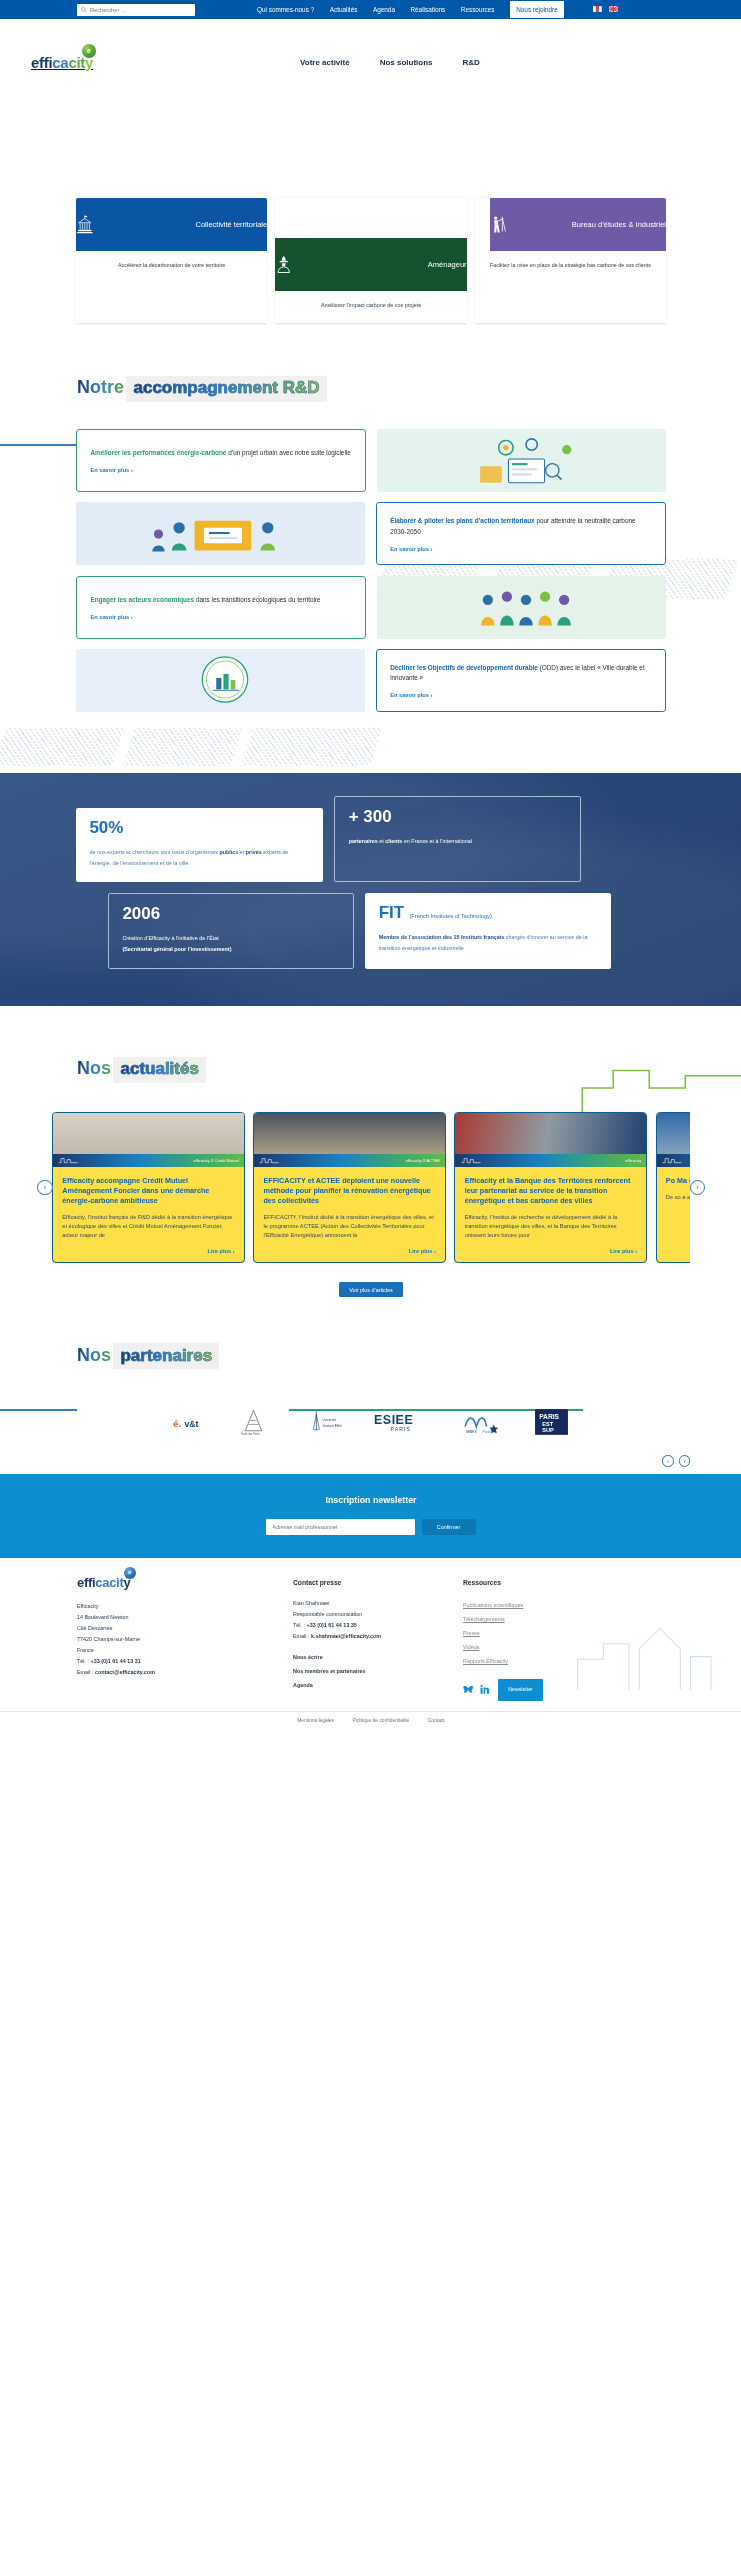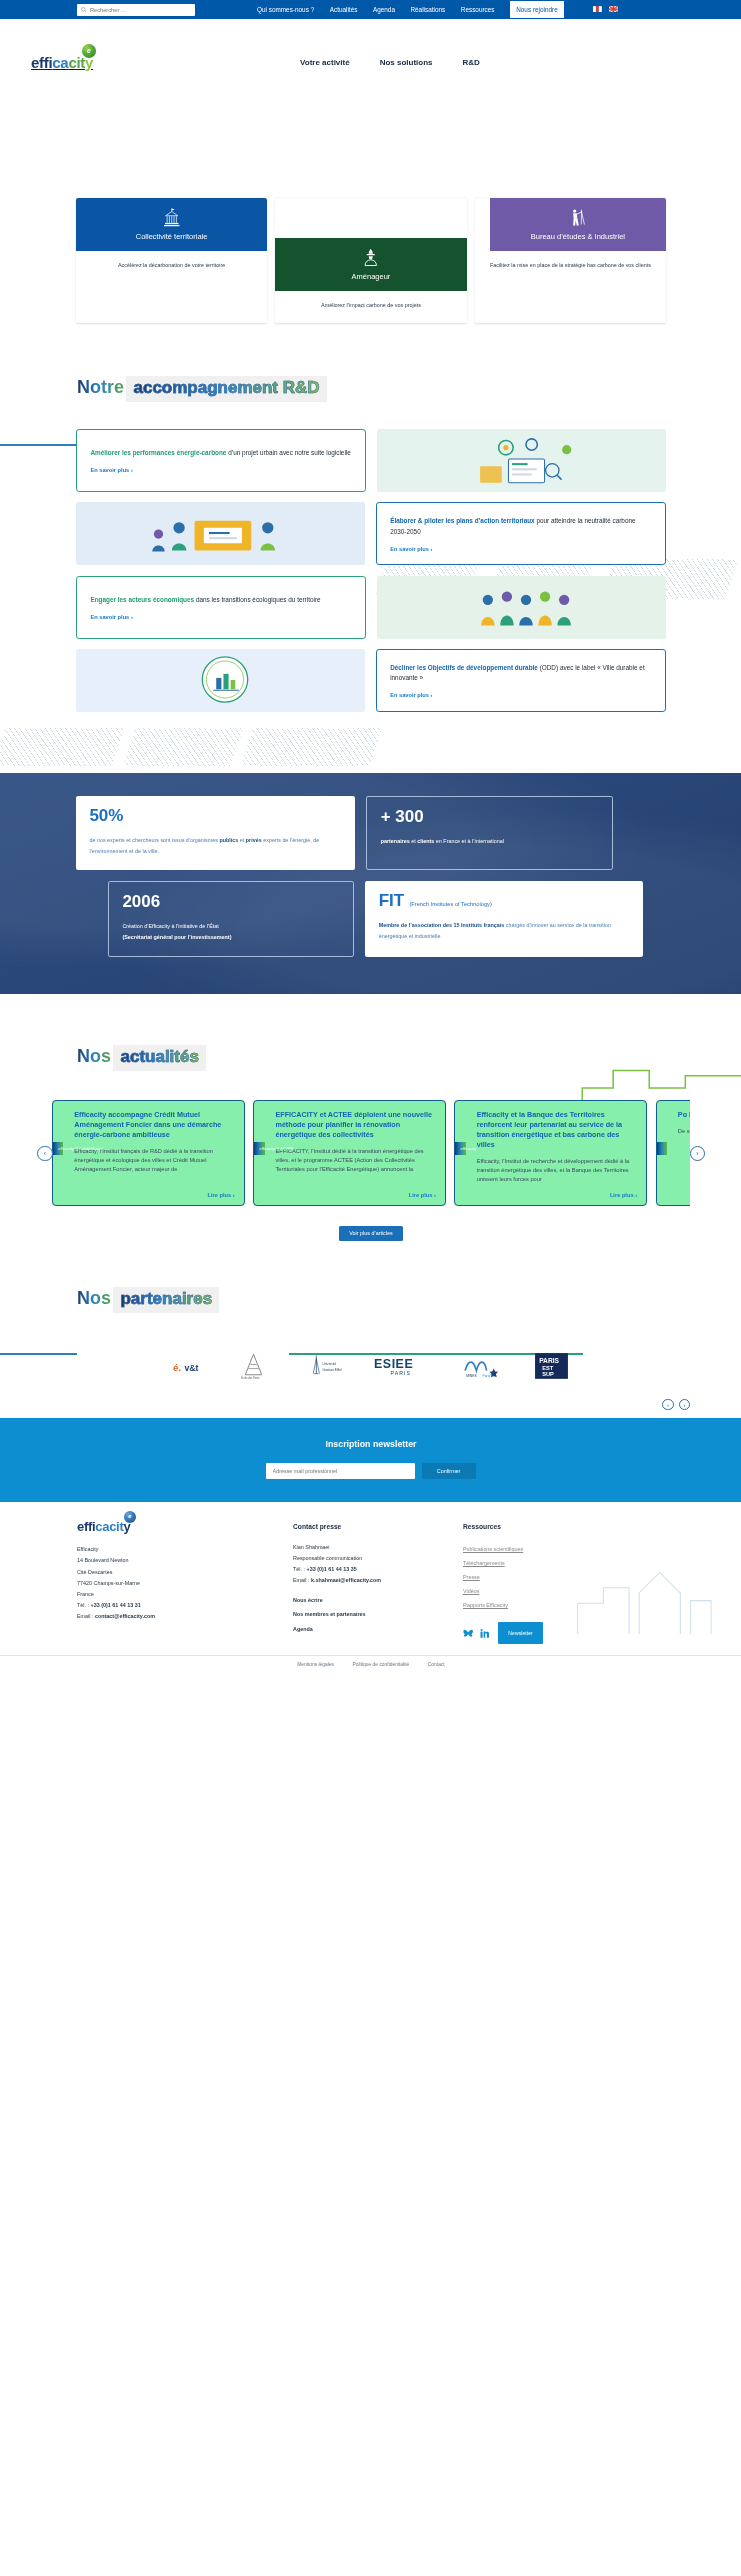--- a/index.html
+++ b/index.html
@@ -117,22 +117,22 @@
   }
 
   
   .cards3 { display: flex; gap: 8.2px; padding: 0 76px; }
   .c3 {
     width: 198px; background: #fff;
     box-shadow: 0 0.5px 2.1px rgba(0,0,0,.14);
     border-radius: 2.1px 2.1px 1px 1px; overflow: hidden;
   }
   .c3 .top {
-    height: 53px; display: flex; flex-direction: column;
-    align-items: center; justify-content: center; gap: 4.1px;
+    height: 53px; display: flex; 
+    align-items: center; justify-content: space-between; gap: 4.1px;
   }
   .c3 .top .ttl { color: #fff; font-size: 7.5px; }
   .c3 .bot {
     padding: 10.3px 9.3px 12.4px; text-align: center;
     font-size: 5.4px; color: #2c3c4e; line-height: 1.75;
   }
   .blue-top { background: #0b56a4; }
   .green-top { background: #14532d; margin-top: 40px; }
   .purple-top { background: #6f5aa8; margin-left: 15px; }
 
@@ -183,24 +183,23 @@
   .stat.ghost .desc b { color: #fff; }
   .fit-head { display: flex; align-items: baseline; gap: 5.2px; margin-bottom: 9.3px; }
   .fit-head .num { margin-bottom: 0; }
   .fit-head .sub { font-size: 5.7px; color: #1a6fc4; }
 
   
   .news-wrap { position: relative; padding: 0 52px; }
   .news-row { display: flex; gap: 8.2px; overflow: hidden; }
   .ncard {
     width: 193px; flex: 0 0 193px;
-    background: #86efac; border: 0.5px solid #0f5c8e; border-radius: 4.1px;
-    overflow: hidden; display: flex; flex-direction: row;
+    background: #fde047; border: 0.5px solid #0f5c8e; border-radius: 4.1px;
+    overflow: hidden; display: flex; flex-direction: column;
     box-shadow: 0 0.5px 1.5px rgba(0,0,0,.1);
-    gap: 12px;
   }
   .ncard .thumb { height: 54px; position: relative; }
   .ncard .thumb .strip {
     position: absolute; left:0; right:0; bottom:0; height: 13.4px;
     background: linear-gradient(90deg,#1a3a6b 0%,#1f7fc0 45%,#3fa76f 75%,#62b84a 100%);
     display: flex; align-items: center; justify-content: space-between;
     padding: 0 5.2px;
   }
   .ncard .thumb .strip .mini { font-size: 4.1px; color: #fff; opacity: .95; white-space: nowrap; }
   .ncard .body { padding: 9.3px 9.3px 7.2px; display: flex; flex-direction: column; flex: 1; }
@@ -469,41 +468,41 @@
 </section>
 
 <div style="position:relative;height:61px;">
   <div class="hatch" style="left:0;top:15.5px;width:118px;height:38px;transform:skewX(-18deg);"></div>
   <div class="hatch" style="left:129px;top:15.5px;width:108px;height:38px;transform:skewX(-18deg);"></div>
   <div class="hatch" style="left:247px;top:15.5px;width:129px;height:38px;transform:skewX(-18deg);"></div>
 </div>
 
 <section class="stats">
   <div class="stats-row">
-    <div class="stat white" style="width:279px;">
+    <div class="stat white" style="width:247px;margin-top:12px;">
       <div class="num">50%</div>
       <div class="desc">
         de nos experts et chercheurs sont issus d’organismes <b>publics</b> et <b>privés</b> experts de l’énergie, de l’environnement et de la ville.
       </div>
     </div>
     <div class="stat ghost" style="width:247px;">
       <div class="num">+ 300</div>
       <div class="desc">
         <b>partenaires</b> et <b>clients</b> en France et à l’international
       </div>
     </div>
   </div>
   <div class="stats-row" style="margin-left:32px;">
     <div class="stat ghost" style="width:246px;">
       <div class="num">2006</div>
       <div class="desc">
         Création d’Efficacity à l’initiative de l’État<br><b>(Secrétariat général pour l’investissement)</b>
       </div>
     </div>
-    <div class="stat white" style="width:278px;">
+    <div class="stat white" style="width:246px;">
       <div class="fit-head">
         <span class="num">FIT</span>
         <span class="sub">(French Institutes of Technology)</span>
       </div>
       <div class="desc">
         <b>Membre de l’association des 15 Instituts français</b> chargés d’innover au service de la transition énergétique et industrielle
       </div>
     </div>
   </div>
 </section>

